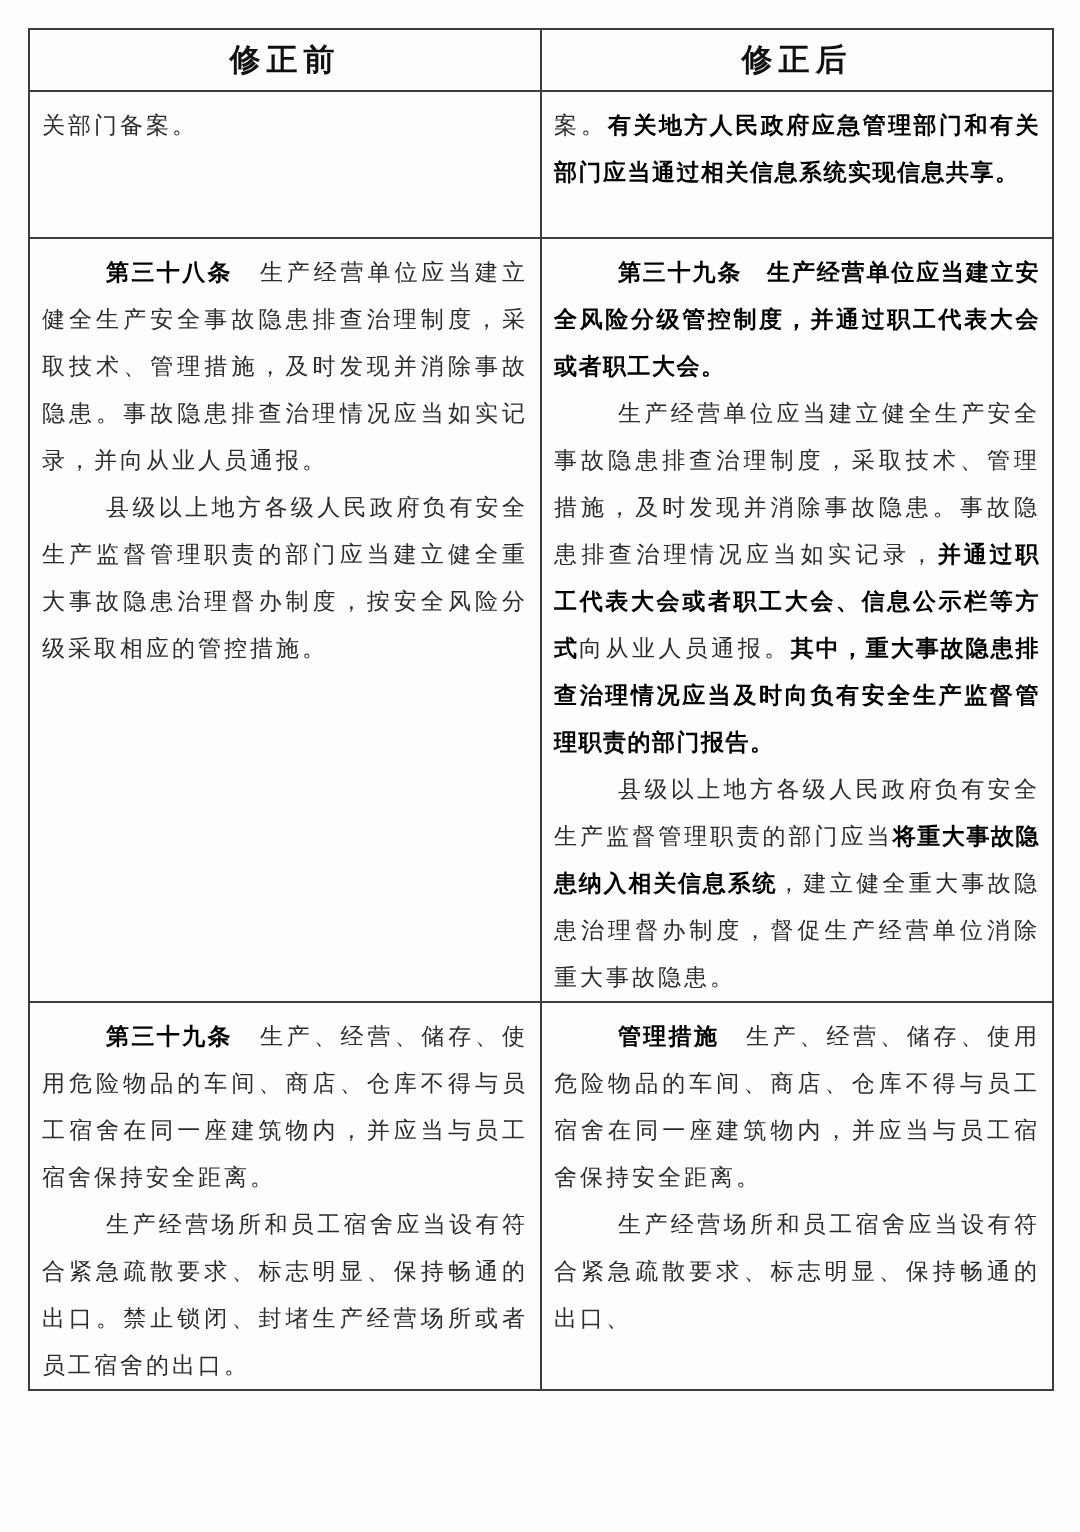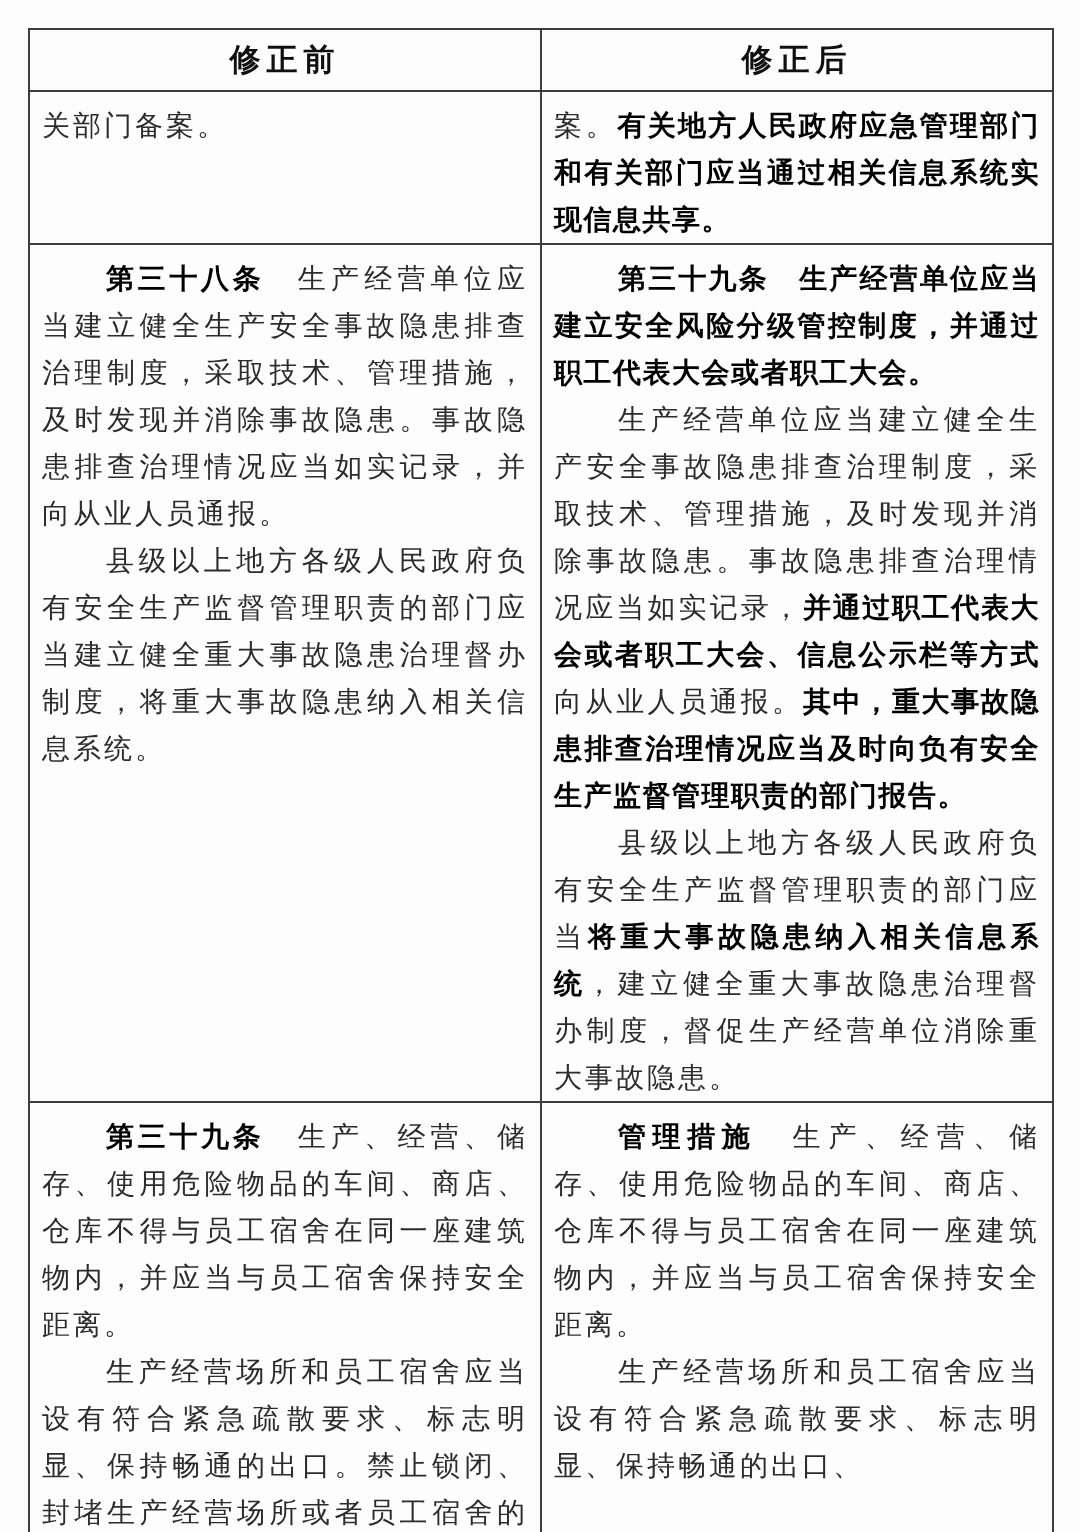--- a/index.html
+++ b/index.html
@@ -35,21 +35,21 @@
     vertical-align: middle;
     font-family: Liberation Mono, monospace;
     font-weight: 700;
     font-size: 31px;
     letter-spacing: 6px;
     color: #101010;
   }
   .cmp td {
     vertical-align: top;
     padding: 10px 12px 0 12px;
-    font-size: 28px;
+    font-size: 23px;
     line-height: 47px;
     letter-spacing: 3px;
     text-align: justify;
     color: #2c2c2c;
   }
   .cmp tbody tr:nth-child(1) td { height: 147px; }
   .cmp tbody tr:nth-child(2) td { height: 748px; border-radius: 12px; }
   .cmp tbody tr:nth-child(3) td { height: 378px; }
   .cmp tbody tr:nth-child(4) td { height: 147px; border-bottom-width: 4px; }
   .para { margin: 0; }
@@ -82,21 +82,21 @@
           <td>
             <p class="para"><span class="seg">关部门备案。</span></p>
           </td>
           <td>
             <p class="para"><span class="seg">案。</span><span class="seg bold">有关地方人民政府应急管理部门和有关部门应当通过相关信息系统实现信息共享。</span></p>
           </td>
         </tr>
         <tr>
           <td>
             <p class="para indent"><span class="seg bold">第三十八条</span><span class="seg">　生产经营单位应当建立健全生产安全事故隐患排查治理制度，采取技术、管理措施，及时发现并消除事故隐患。事故隐患排查治理情况应当如实记录，并向从业人员通报。</span></p>
-            <p class="para indent"><span class="seg">县级以上地方各级人民政府负有安全生产监督管理职责的部门应当建立健全重大事故隐患治理督办制度，将重大事故隐患纳入相关信息系统。</span></p>
+            <p class="para indent"><span class="seg">县级以上地方各级人民政府负有安全生产监督管理职责的部门应当建立健全重大事故隐患治理督办制度，按安全风险分级采取相应的管控措施。</span></p>
           </td>
           <td>
             <p class="para indent"><span class="seg bold">第三十九条</span><span class="seg bold">　生产经营单位应当建立安全风险分级管控制度，并通过职工代表大会或者职工大会。</span></p>
             <p class="para indent"><span class="seg">生产经营单位应当建立健全生产安全事故隐患排查治理制度，采取技术、管理措施，及时发现并消除事故隐患。事故隐患排查治理情况应当如实记录，</span><span class="seg bold">并通过职工代表大会或者职工大会、信息公示栏等方式</span><span class="seg">向从业人员通报。</span><span class="seg bold">其中，重大事故隐患排查治理情况应当及时向负有安全生产监督管理职责的部门报告。</span></p>
             <p class="para indent"><span class="seg">县级以上地方各级人民政府负有安全生产监督管理职责的部门应当</span><span class="seg bold">将重大事故隐患纳入相关信息系统</span><span class="seg">，建立健全重大事故隐患治理督办制度，督促生产经营单位消除重大事故隐患。</span></p>
           </td>
         </tr>
         <tr>
           <td>
             <p class="para indent"><span class="seg bold">第三十九条</span><span class="seg">　生产、经营、储存、使用危险物品的车间、商店、仓库不得与员工宿舍在同一座建筑物内，并应当与员工宿舍保持安全距离。</span></p>

